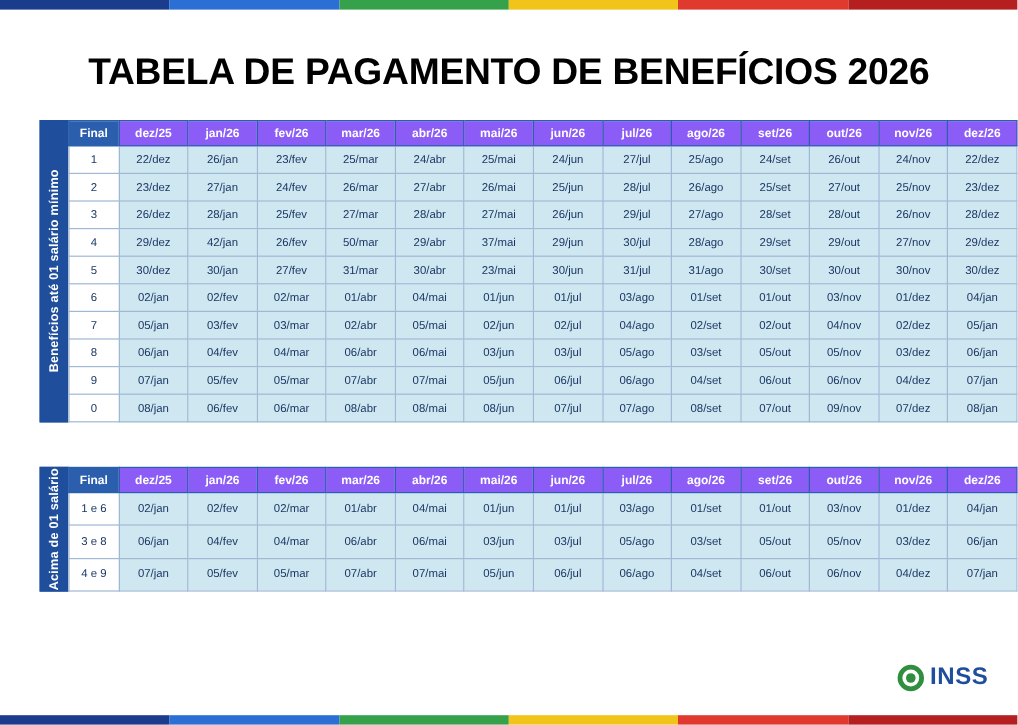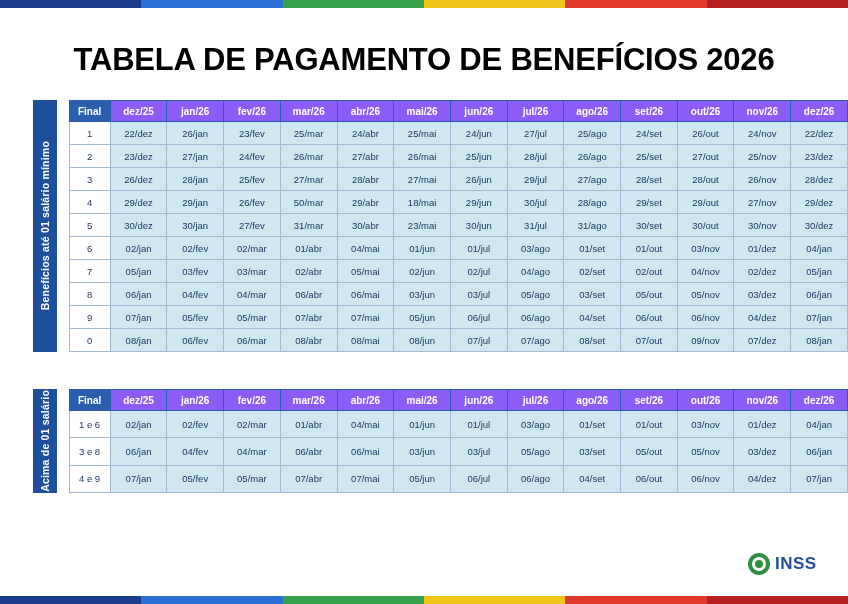--- a/index.html
+++ b/index.html
@@ -76,21 +76,20 @@
   .side-label span {
     writing-mode: vertical-rl;
     transform: rotate(180deg);
     white-space: nowrap;
     letter-spacing: 0.2px;
   }
 
   table.sched {
     border-collapse: collapse;
     table-layout: fixed;
-    margin-left: 12px;
   }
   table.sched th, table.sched td {
     border: 1px solid #9fb8d4;
     font-size: 9.5px;
     color: #17335f;
     text-align: center;
     height: 23px;
     padding: 0;
     box-sizing: border-box;
   }
@@ -144,21 +143,21 @@
   }
   .logo .mark::after {
     content: "";
     position: absolute;
     top: 7px; left: 7px;
     width: 8px; height: 8px;
     border-radius: 50%;
     background: #2f8f3e;
   }
   .logo .brand {
-    font-size: 17px;
+    font-size: 20px;
     font-weight: bold;
     color: #1f4e9c;
     letter-spacing: 0.5px;
   }
 </style>
 </head>
 <body>
 
 <div class="colorbar top">
     <div class="seg" style="background: rgb(27, 60, 140); width: 141.333px;"></div>
@@ -241,25 +240,25 @@
             <td class="data col-month">29/jul</td>
             <td class="data col-month">27/ago</td>
             <td class="data col-month">28/set</td>
             <td class="data col-month">28/out</td>
             <td class="data col-month">26/nov</td>
             <td class="data col-month">28/dez</td>
           </tr>
           <tr>
             <td class="final-col col-final">4</td>
             <td class="data col-month">29/dez</td>
-            <td class="data col-month">29/jan</td>
+            <td class="data col-month">42/jan</td>
             <td class="data col-month">26/fev</td>
             <td class="data col-month">50/mar</td>
             <td class="data col-month">29/abr</td>
-            <td class="data col-month">18/mai</td>
+            <td class="data col-month">37/mai</td>
             <td class="data col-month">29/jun</td>
             <td class="data col-month">30/jul</td>
             <td class="data col-month">28/ago</td>
             <td class="data col-month">29/set</td>
             <td class="data col-month">29/out</td>
             <td class="data col-month">27/nov</td>
             <td class="data col-month">29/dez</td>
           </tr>
           <tr>
             <td class="final-col col-final">5</td>

